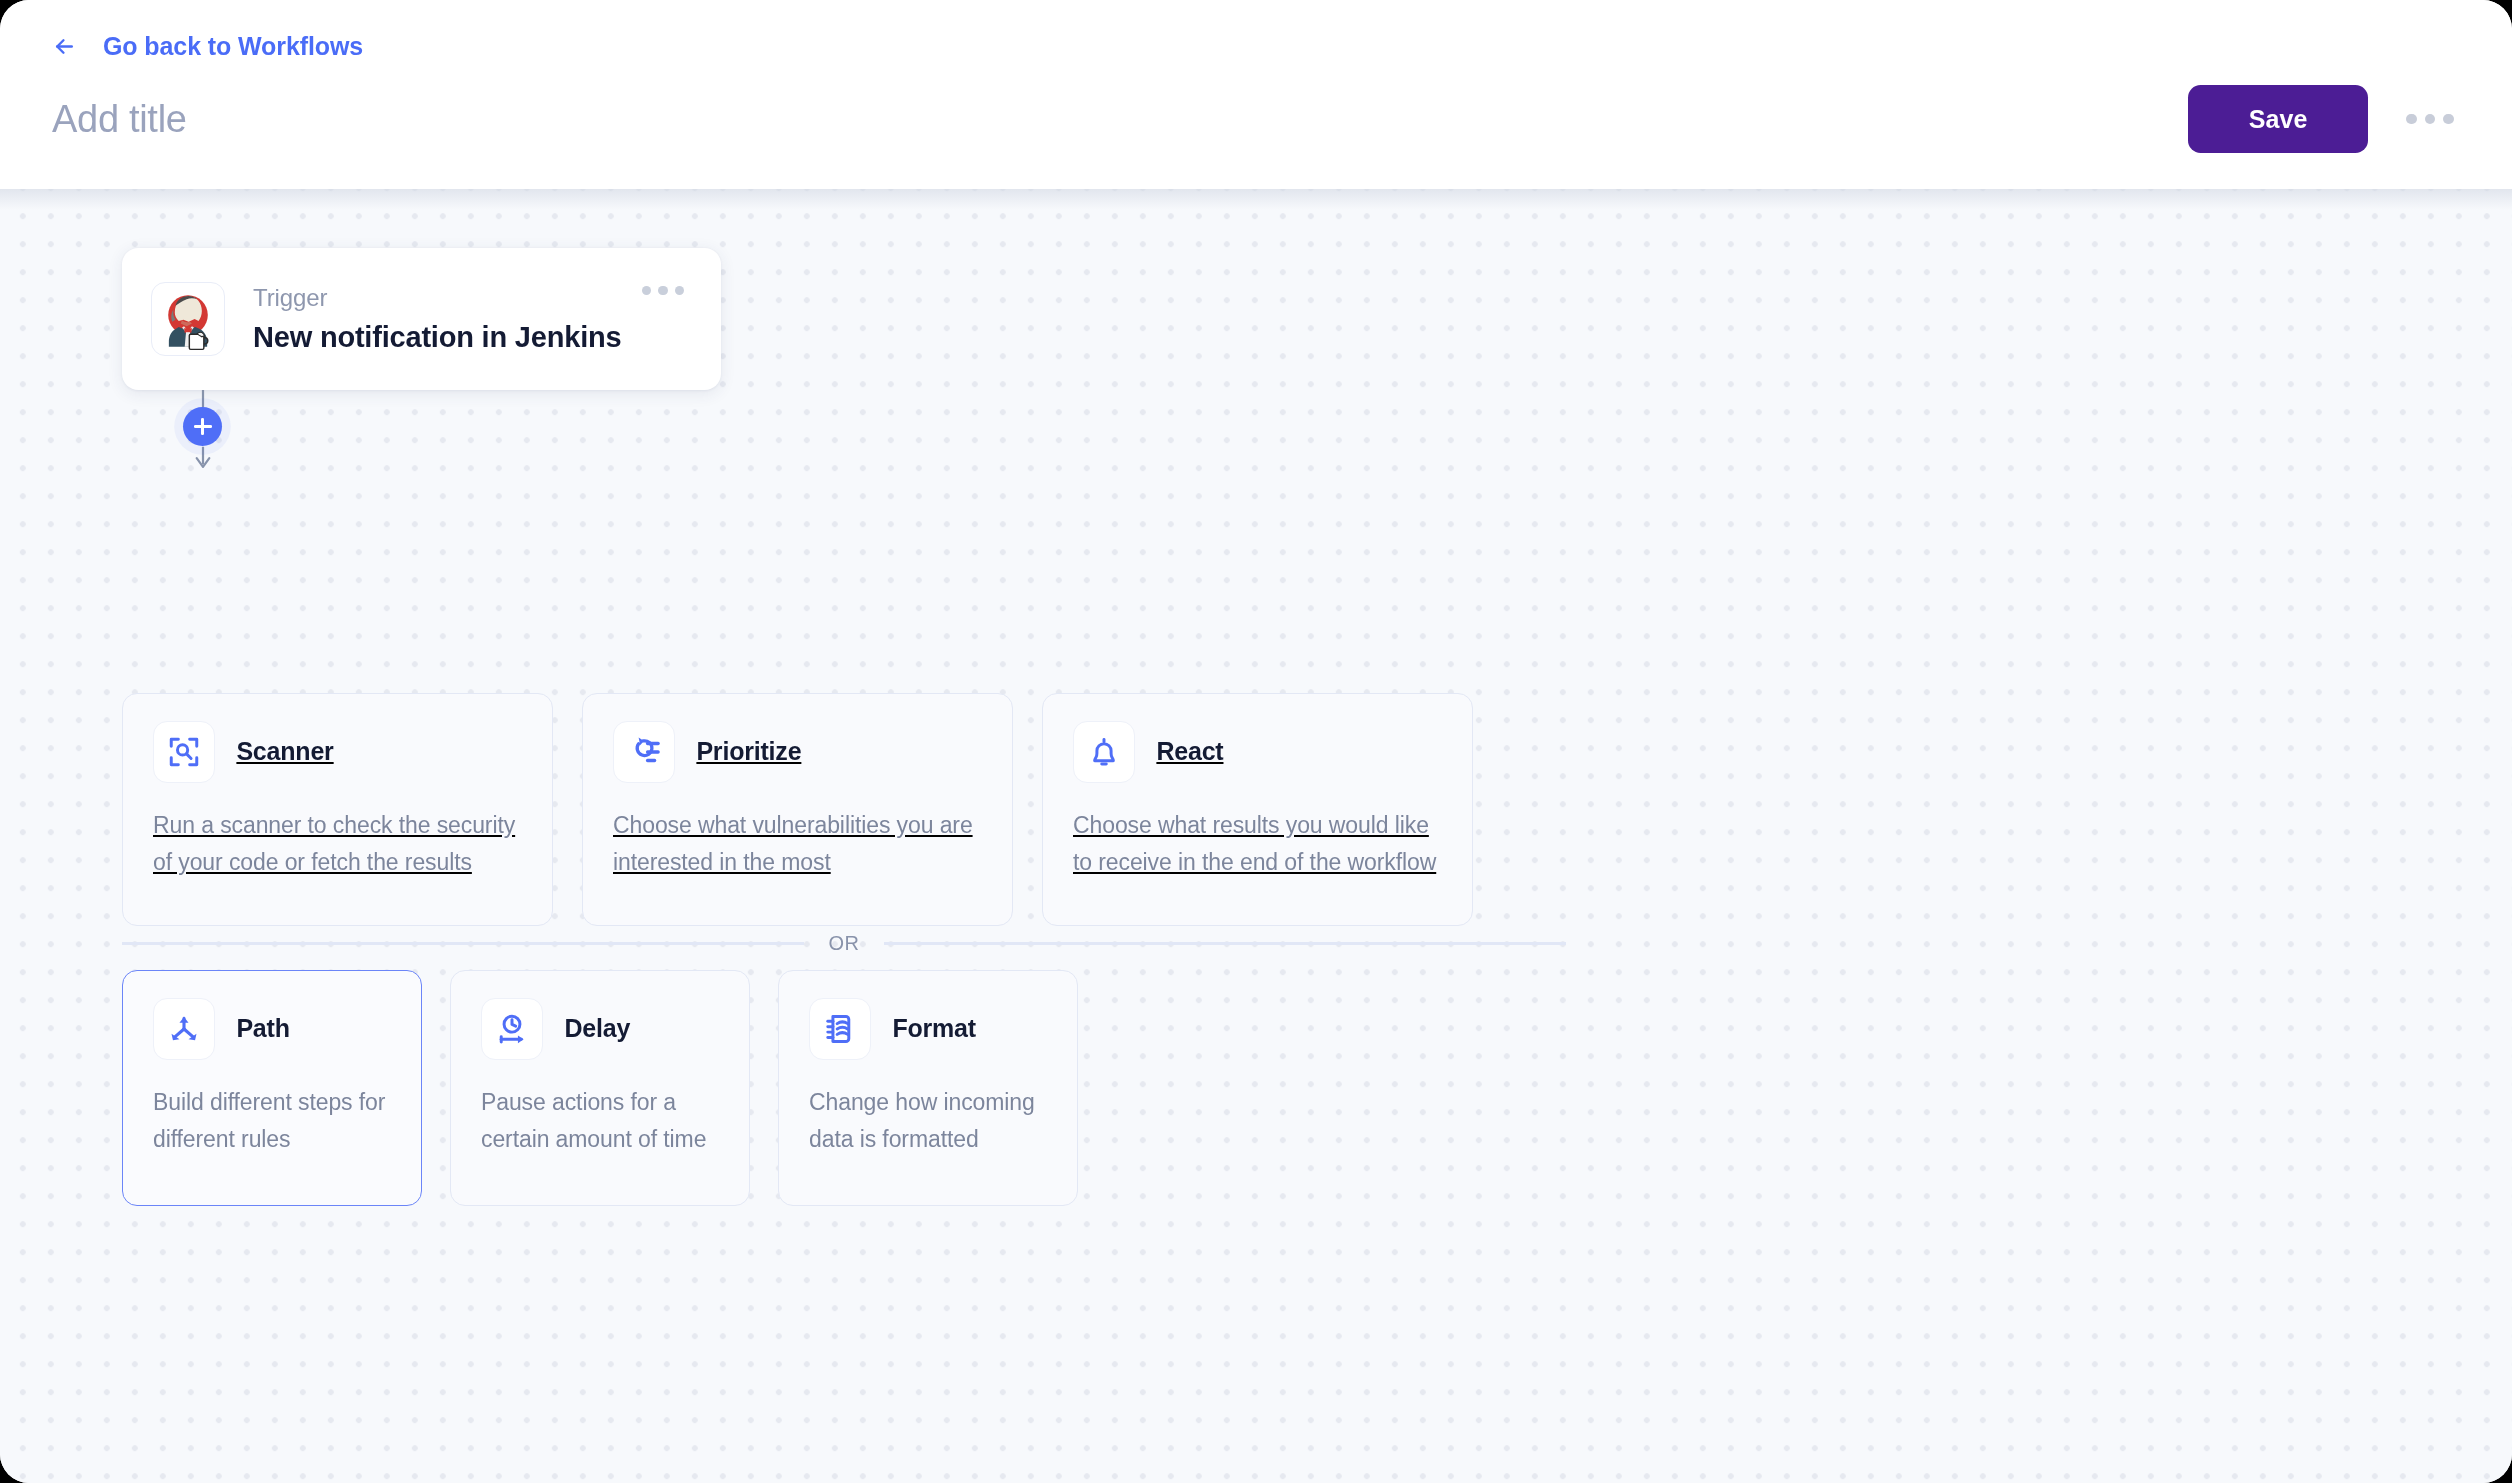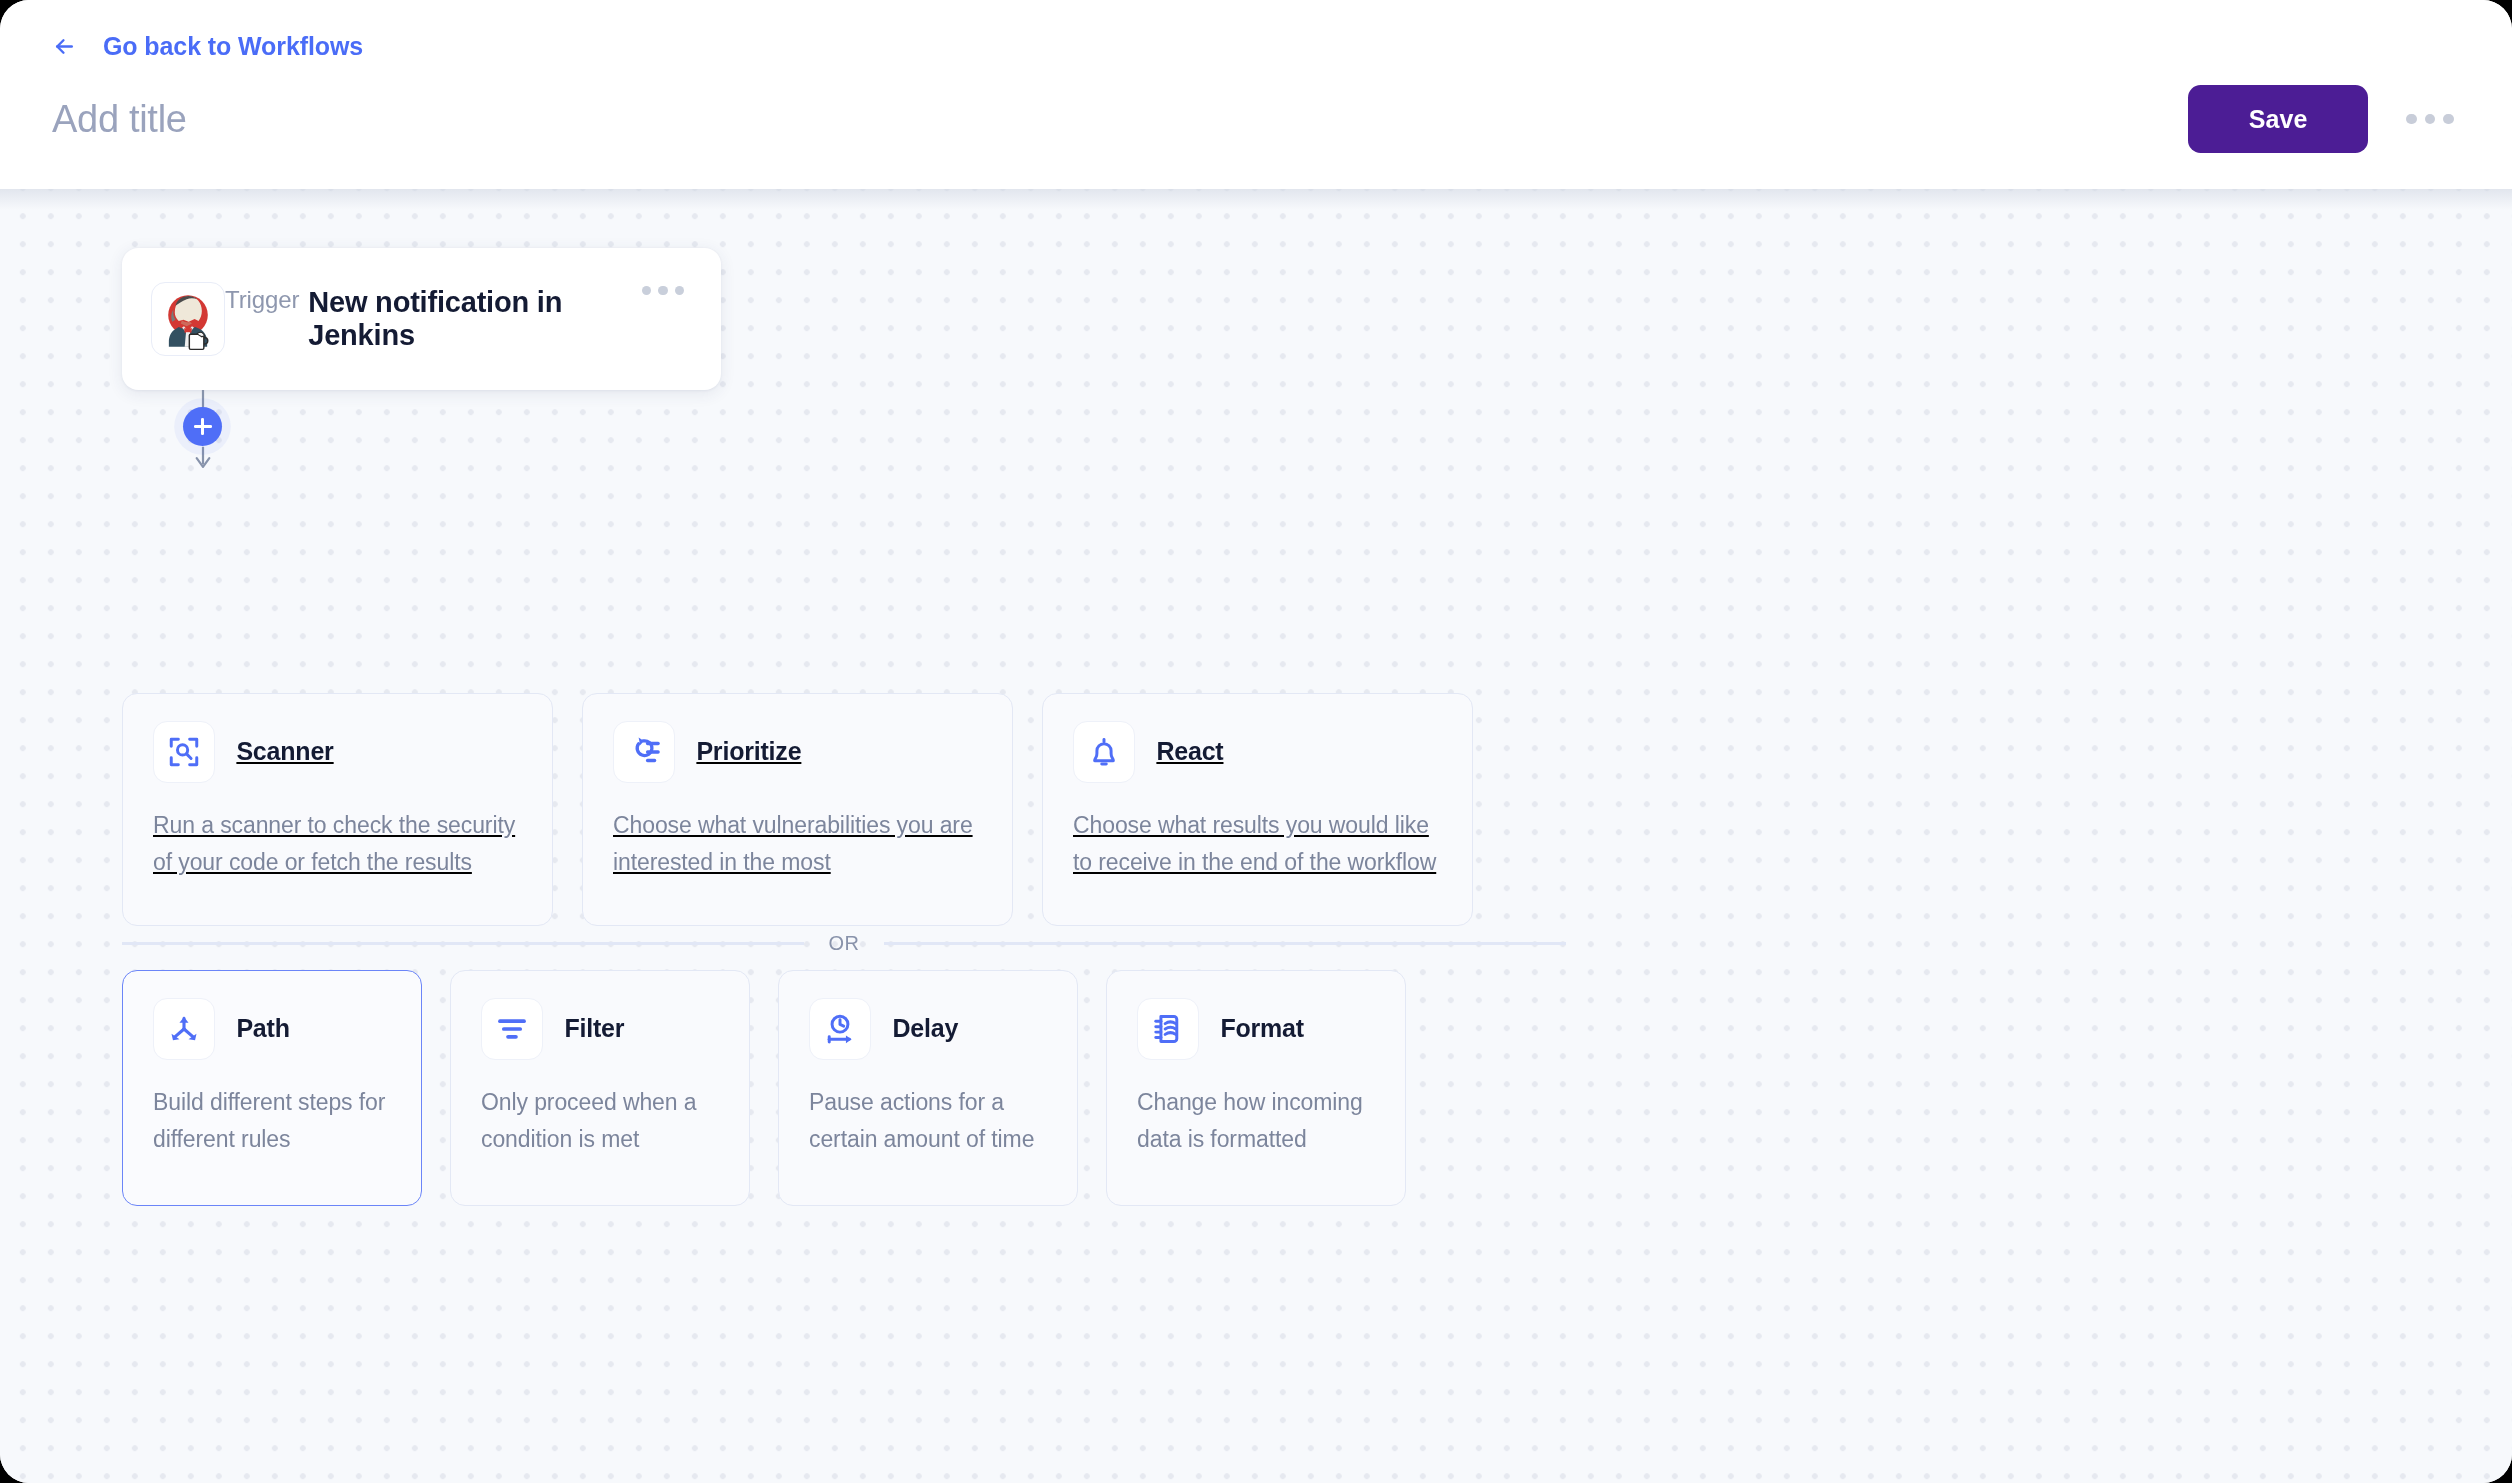--- a/index.html
+++ b/index.html
@@ -133,21 +133,21 @@
     width: 74px; height: 74px;
     border-radius: 14px;
     border: 1.3px solid #e9edf8;
     background: #ffffff;
     display: flex; align-items: center; justify-content: center;
     flex: 0 0 auto;
     overflow: hidden;
   }
   .trigger-logo svg { width: 66px; height: 66px; display: block; }
 
-  .trigger-text { display: flex; flex-direction: row; gap: 8.8px; }
+  .trigger-text { margin-left: 28px; display: flex; flex-direction: column; gap: 8.8px; }
   .trigger-kicker { font-size: 24px; color: #8e97ae; font-weight: 400; letter-spacing: -0.1px; }
   .trigger-name { font-size: 29px; color: #141b34; font-weight: 700; letter-spacing: -0.2px; }
 
   .trigger-kebab { margin-left: auto; display: flex; gap: 7px; align-items: center; cursor: pointer; padding: 7.6px; align-self: flex-start; margin-top: 30px; }
   .trigger-kebab i { width: 9.5px; height: 9.5px; border-radius: 50%; background: #c9cfdb; display: block; }
 
   
   .connector { position: absolute; left: 165px; top: 201px; width: 76px; height: 82px; }
   .connector svg { position: absolute; left: 0; top: 0; overflow: visible; }
   .plus-node {
@@ -351,33 +351,20 @@
               <polyline points="3.2,15.4 4.2,20 8.8,19.2" fill="#4f6ef7" stroke="none"></polyline>
               <line x1="12" y1="12" x2="18.4" y2="17.6"></line>
               <polyline points="20.8,15.4 19.8,20 15.2,19.2" fill="#4f6ef7" stroke="none"></polyline>
             </svg>
           </div>
           <div class="opt-title">Path</div>
         </div>
         <div class="opt-desc">Build different steps for different rules</div>
       </div>
 
-      <div class="opt-card narrow">
-        <div class="opt-head">
-          <div class="opt-icon">
-            <svg viewBox="0 0 24 24" fill="none" stroke="#4f6ef7" stroke-width="2.6" stroke-linecap="round">
-              <line x1="3.5" y1="6.5" x2="20.5" y2="6.5"></line>
-              <line x1="6.2" y1="12" x2="17.8" y2="12"></line>
-              <line x1="9.2" y1="17.5" x2="14.8" y2="17.5"></line>
-            </svg>
-          </div>
-          <div class="opt-title">Filter</div>
-        </div>
-        <div class="opt-desc">Only proceed when a condition is met</div>
-      </div>
 
       <div class="opt-card narrow">
         <div class="opt-head">
           <div class="opt-icon">
             <svg viewBox="0 0 24 24" fill="none" stroke="#4f6ef7" stroke-width="2.1" stroke-linecap="round" stroke-linejoin="round">
               <circle cx="12" cy="8.6" r="5.6"></circle>
               <polyline points="12,5.4 12,8.8 14.6,10"></polyline>
               <line x1="4.4" y1="17.4" x2="4.4" y2="21.2"></line>
               <line x1="4.4" y1="19.3" x2="18.6" y2="19.3"></line>
               <polyline points="16.2,16.6 20.2,19.3 16.2,22" fill="#4f6ef7" stroke="none"></polyline>

